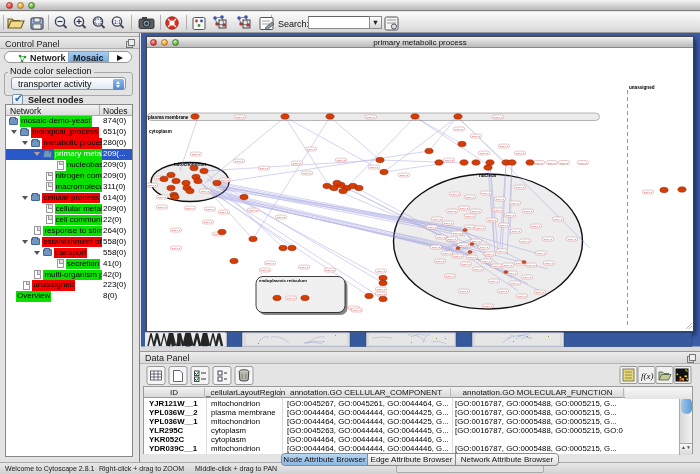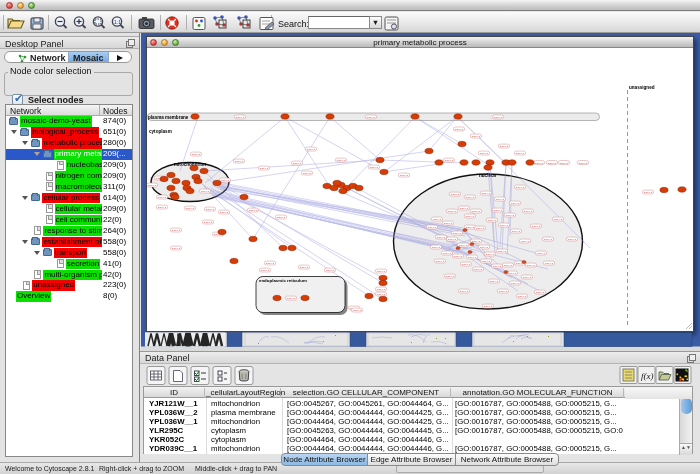--- a/index.html
+++ b/index.html
@@ -148,40 +148,44 @@
         <line x1="387" y1="8" x2="396" y2="8" stroke="#999" stroke-width="1"></line>
         <line x1="387" y1="11" x2="396" y2="11" stroke="#999" stroke-width="1"></line>
         <circle cx="394" cy="14.5" r="2.6" fill="#dde" stroke="#334" stroke-width="0.8"></circle>
       </svg></div>
   <span id="searchlbl">Search:</span>
   <div id="searchbox"></div>
   <div id="searcharrow">▼</div>
 </div>
 <div class="abs" id="cpanel">
   <div id="cpanel-title">
-      <span>Desktop Panel</span>
+      <span>Control Panel</span>
       <svg style="position:absolute;right:4px;top:2px;" width="9" height="9" viewBox="0 0 9 9">
         <rect x="0.5" y="2.5" width="6" height="6" fill="none" stroke="#777" stroke-width="1"></rect>
         <rect x="2.5" y="0.5" width="6" height="6" fill="#eee" stroke="#777" stroke-width="1"></rect>
       </svg>
     </div>
   <div id="tabbar">
     <div id="tab-mosaic"></div>
     <svg style="position:absolute;left:13px;top:2px;" width="9" height="9" viewBox="0 0 9 9">
         <circle cx="2" cy="2" r="1.3" fill="#2a9a2a"></circle>
         <circle cx="7" cy="3" r="1.3" fill="#2a9a2a"></circle>
         <circle cx="4" cy="7.5" r="1.3" fill="#2a9a2a"></circle>
         <path d="M2 2 L7 3 L4 7.5 Z" fill="none" stroke="#2a9a2a" stroke-width="0.7"></path>
       </svg>
       <span class="lbl" style="left:25px;">Network</span>
     <span class="lbl" style="left:68px;">Mosaic</span>
     <div id="tab-arrow"></div>
   </div>
   <div id="ncs"></div>
   <div id="ncs-lbl">Node color selection</div>
+  <div id="combo">
+      <span class="txt">transporter activity</span>
+      <span class="cap"></span>
+    </div>
   <div id="chk"></div>
     <div id="chk-lbl">Select nodes</div>
   <div id="treebox">
     <div id="treehdr">
         <span class="h1">Network</span>
         <span class="dv"></span>
         <span class="h2">Nodes</span>
       </div>
     <div id="treerows">
         <div class="trow" style="top:11.2px;">
@@ -777,21 +781,21 @@
       <div style="position:absolute;left:62px;top:11px;width:1px;height:56px;background:#dcdcdc;"></div>
         <div style="position:absolute;left:138px;top:11px;width:1px;height:56px;background:#dcdcdc;"></div>
         <div style="position:absolute;left:308px;top:11px;width:1px;height:56px;background:#dcdcdc;"></div>
         <div style="position:absolute;left:535px;top:11px;width:13px;height:57px;background:linear-gradient(90deg,#d8d8d8,#f2f2f2);border-left:1px solid #aaa;">
           <div style="position:absolute;left:1px;top:0px;width:11px;height:16px;border-radius:5px;background:linear-gradient(90deg,#9ec7ec,#5d9ad8);"></div>
           <div style="position:absolute;left:0px;bottom:0px;width:12px;height:12px;background:linear-gradient(#f8f8f8,#d8d8d8);border-top:1px solid #aaa;font-size:5px;text-align:center;color:#555;">▲▼</div>
         </div>
         <div id="dthdr">
           <div style="left:0px;width:61px;">ID</div>
           <div style="left:62px;width:75px;">_cellularLayoutRegion</div>
-          <div style="left:138px;width:169px;">selection.GO CELLULAR_COMPONENT</div>
+          <div style="left:138px;width:169px;">annotation.GO CELLULAR_COMPONENT</div>
           <div style="left:308px;width:172px;">annotation.GO MOLECULAR_FUNCTION</div>
           <div style="left:481px;width:67px;border-right:none;background:linear-gradient(#f6f6f6,#e4e4e4);height:11px;"></div>
         </div>
       <div id="drows">
           <div class="drow" style="top:12px;">
             <div style="left:5px;width:58px;font-weight:bold;">YJR121W__1</div>
             <div style="left:67px;width:69px;">mitochondrion</div>
             <div style="left:143px;width:163px;">[GO:0045267, GO:0045261, GO:0044464, G...</div>
             <div style="left:311px;width:168px;">[GO:0016787, GO:0005488, GO:0005215, G...</div>
           </div>

